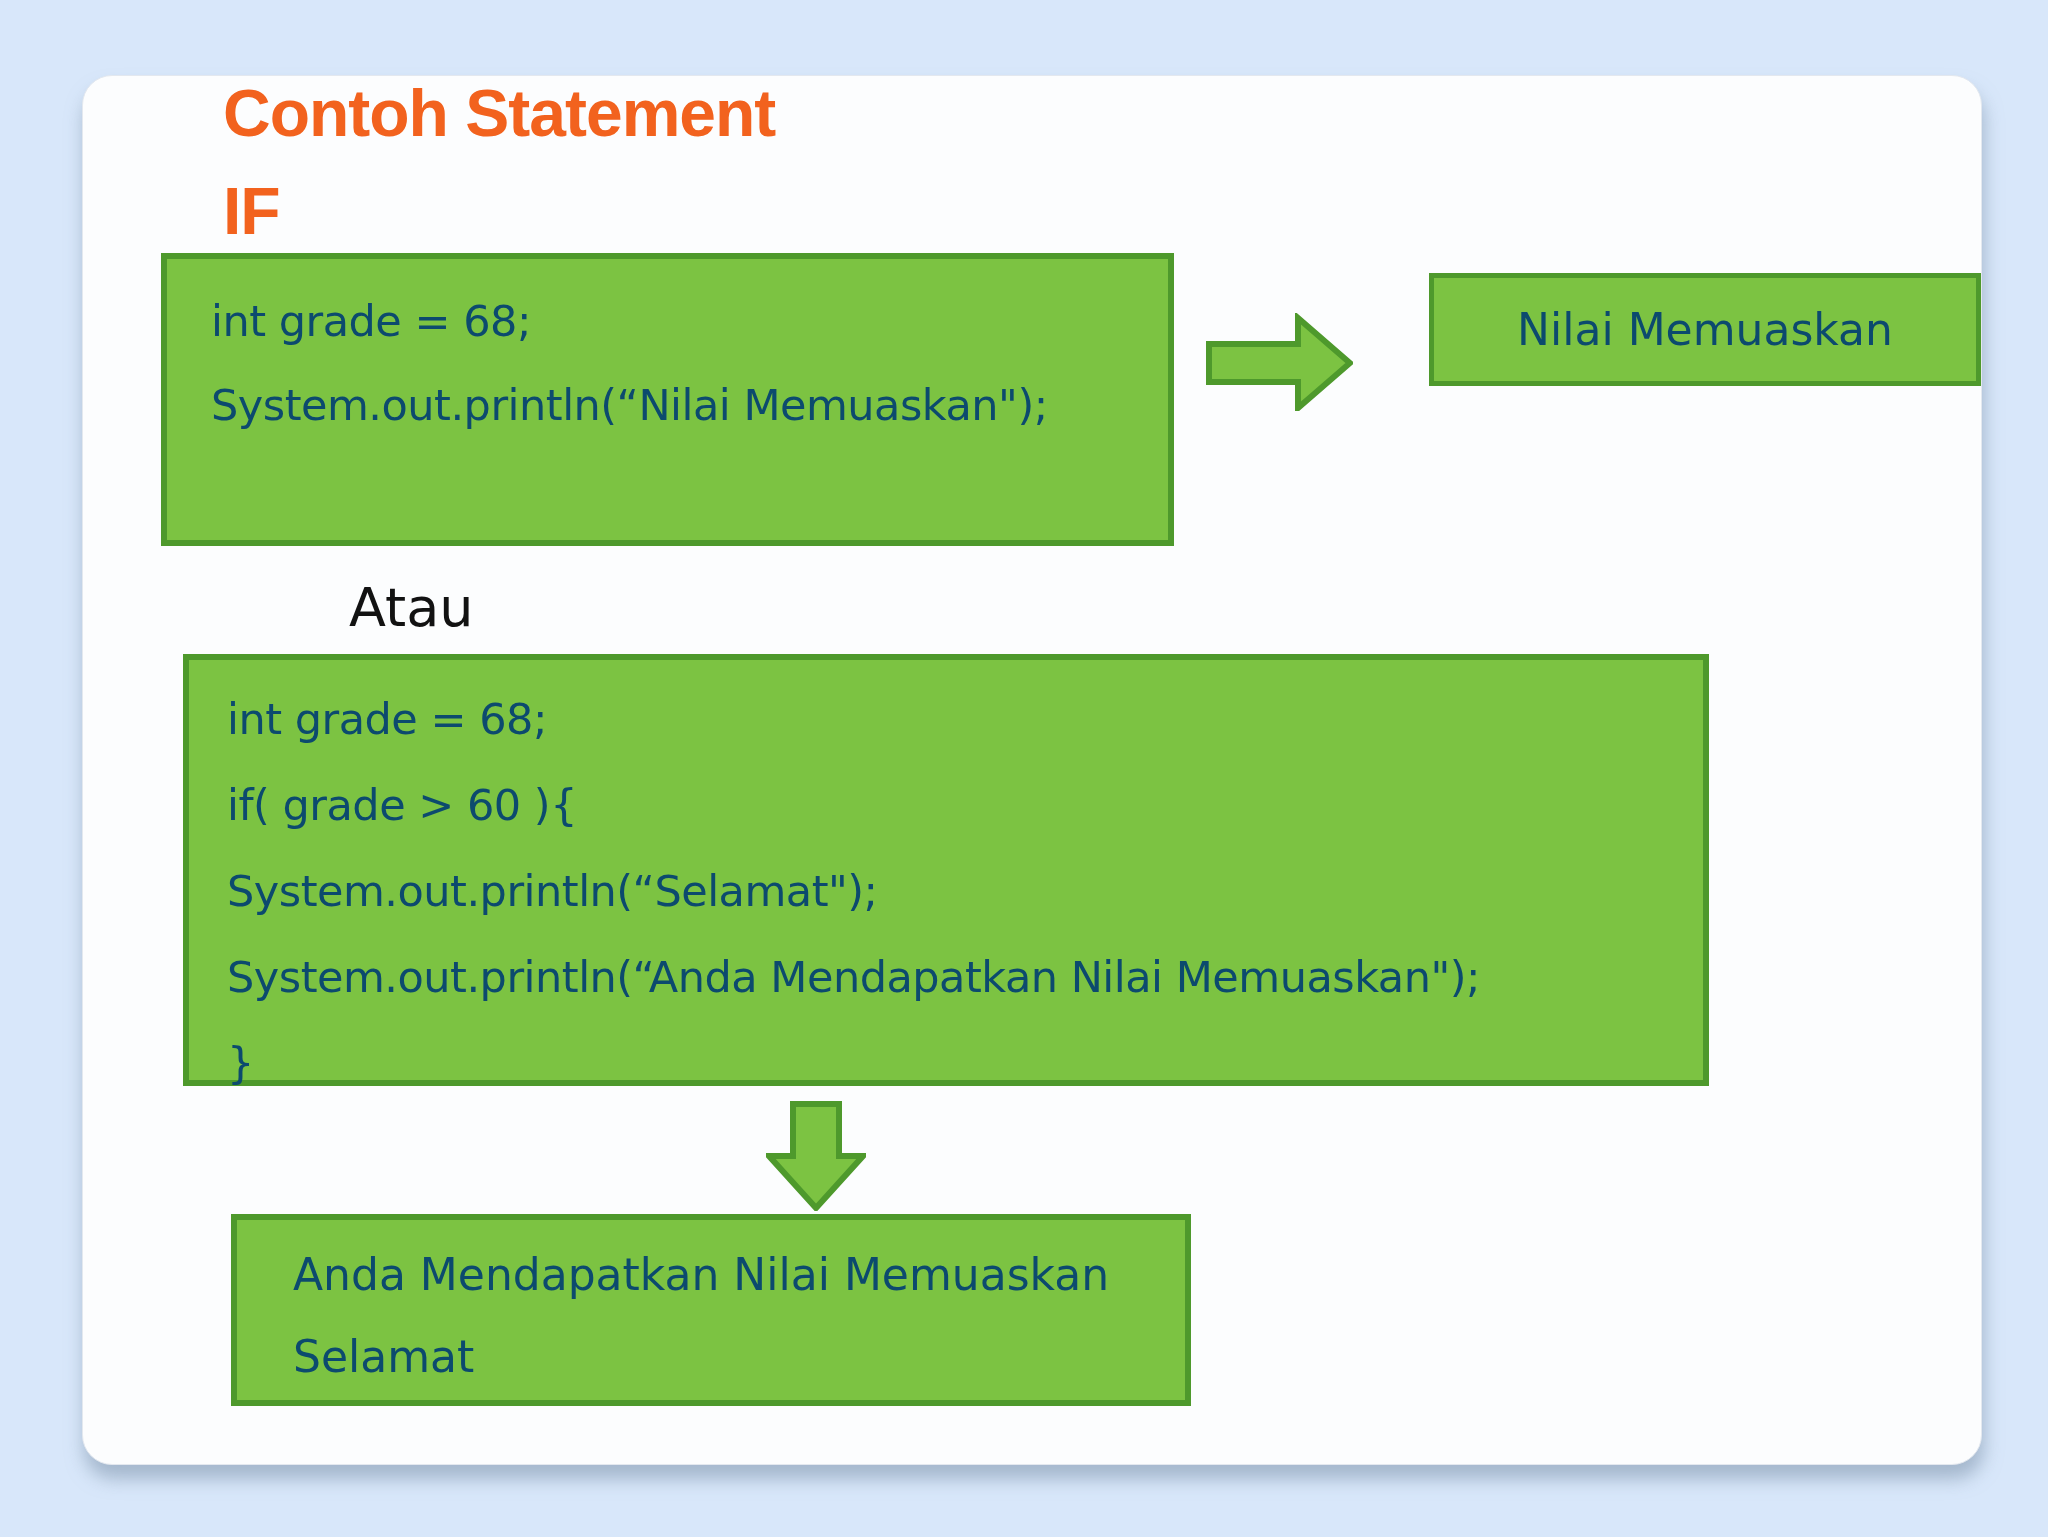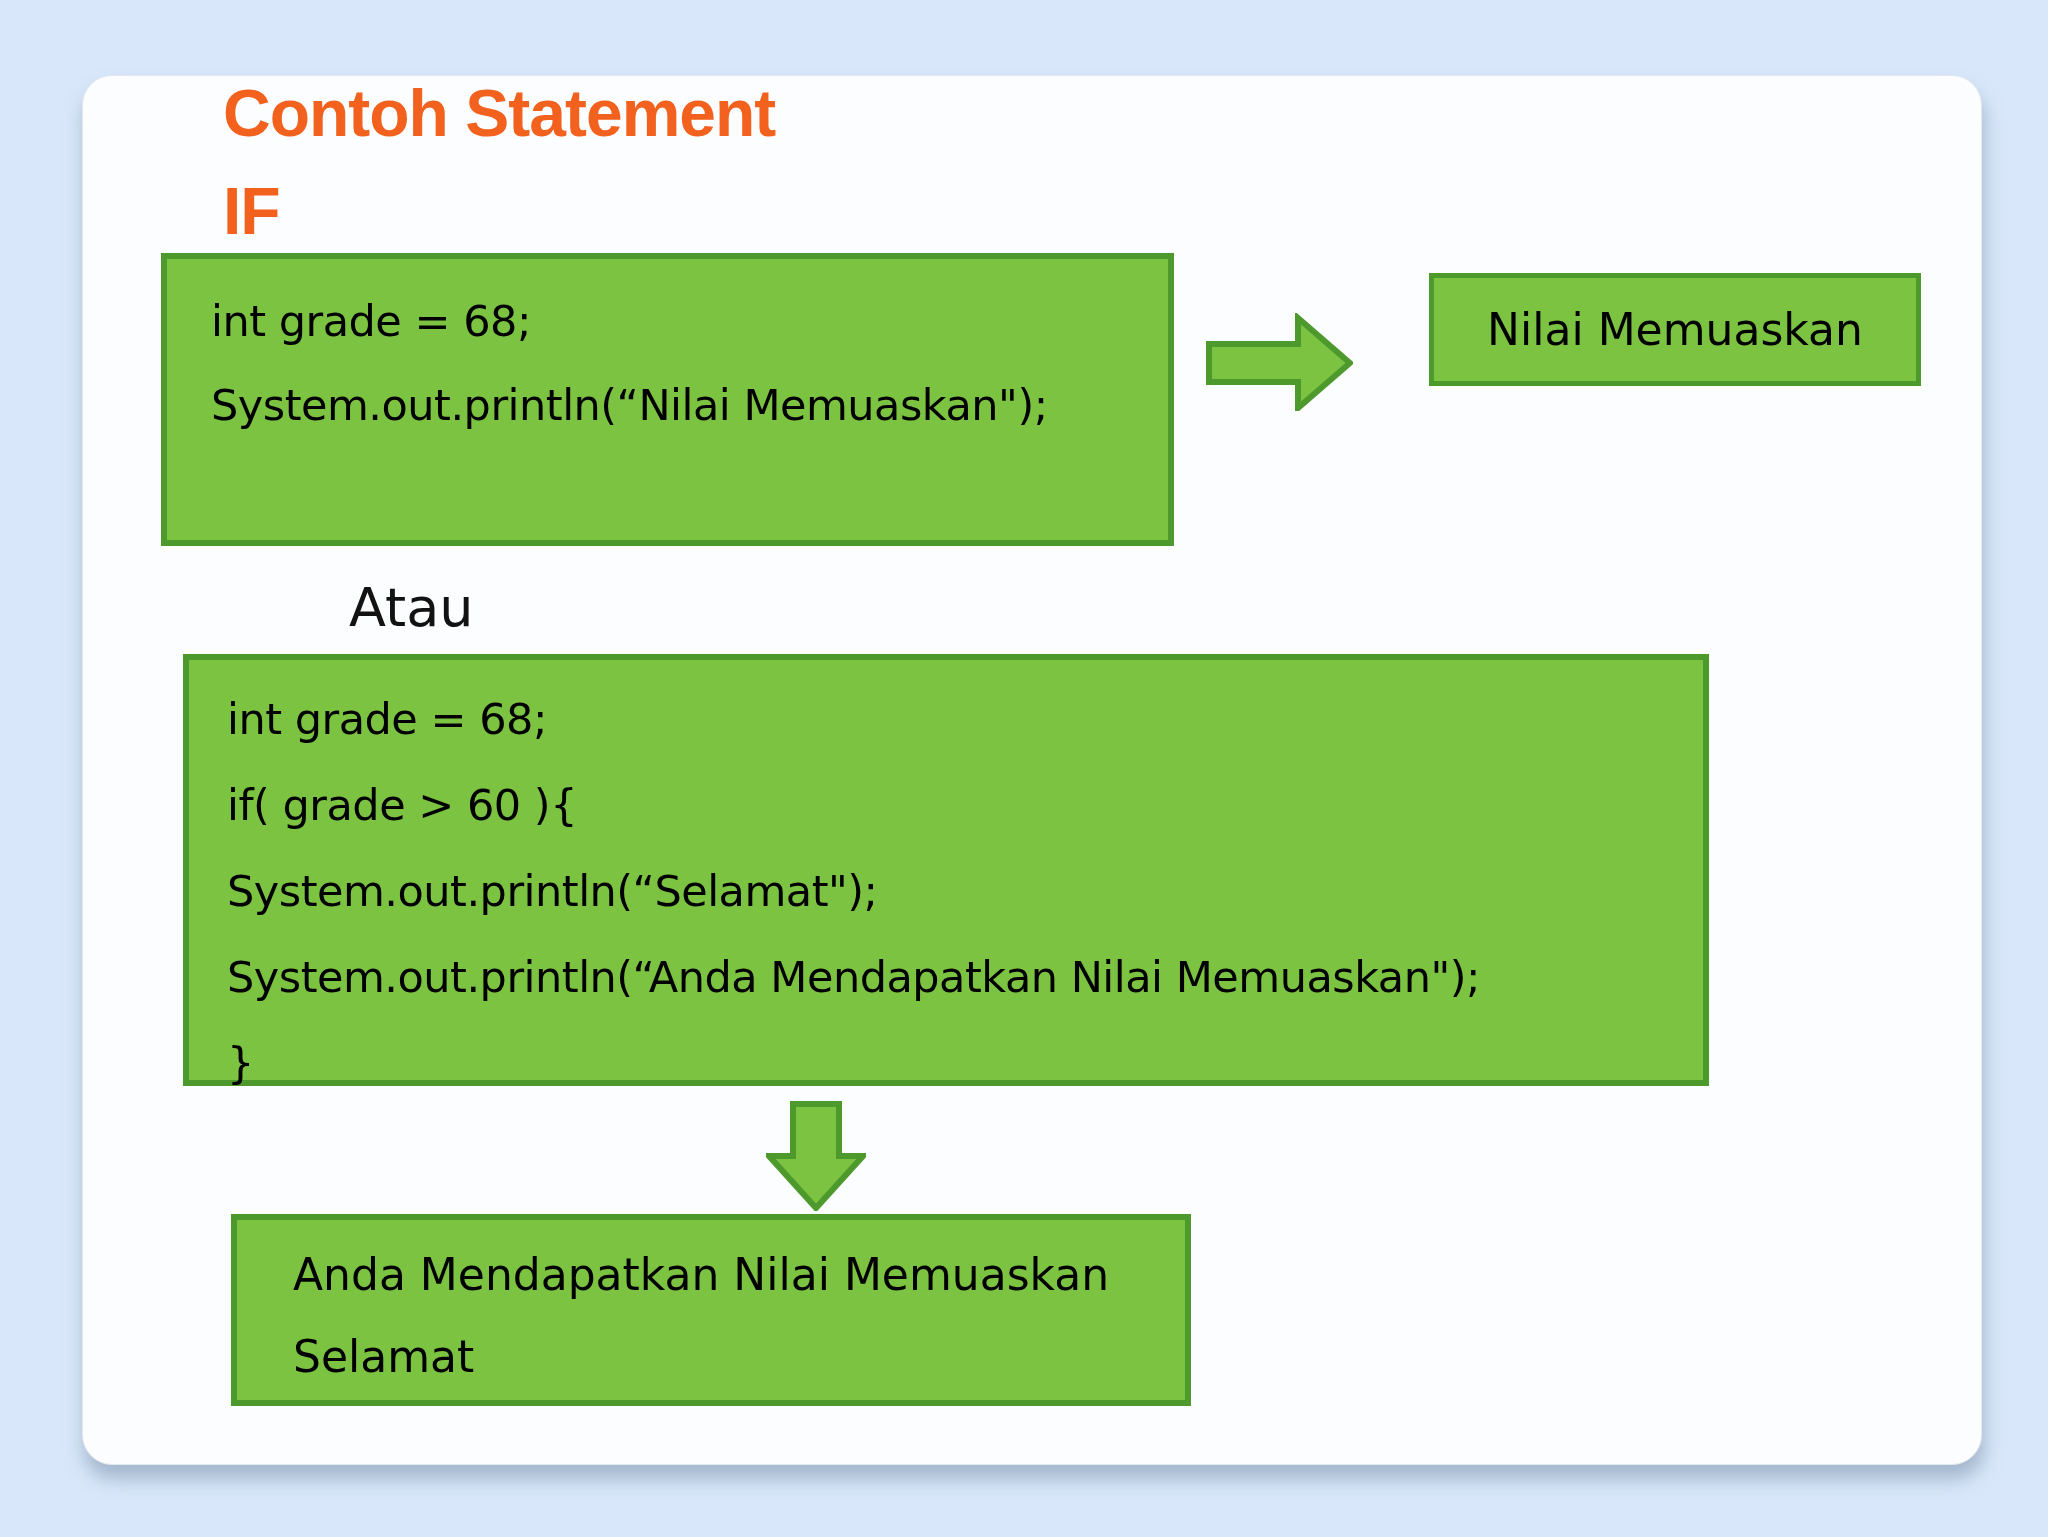--- a/index.html
+++ b/index.html
@@ -28,42 +28,42 @@
     line-height:98px;
     color:#F2621E;
     letter-spacing:-1px;
   }
   .title span{display:block;}
   .gbox{
     position:absolute;
     background:#7CC342;
     border:6px solid #4E992C;
     box-sizing:border-box;
-    color:#000000;
+    color:#0c4a6e;
   }
   .code{
     font-size:43px;
     letter-spacing:-0.5px;
     line-height:84px;
   }
   .code div{white-space:pre;}
   .box1{
     left:78px;top:177px;
     width:1013px;height:293px;
     padding:20px 40px 0 44px;
   }
   .box2{
     left:100px;top:578px;
     width:1526px;height:432px;
     padding:16px 30px 0 38px;
     line-height:86px;
   }
   .outbox1{
     left:1346px;top:197px;
-    width:492px;height:113px;
+    width:552px;height:113px;
     display:flex;align-items:center;justify-content:center;
     font-size:44px;
     border-width:5px;
   }
   .outbox2{
     left:148px;top:1138px;
     width:960px;height:192px;
     padding:14px 30px 0 56px;
     font-size:44px;
     line-height:82px;

